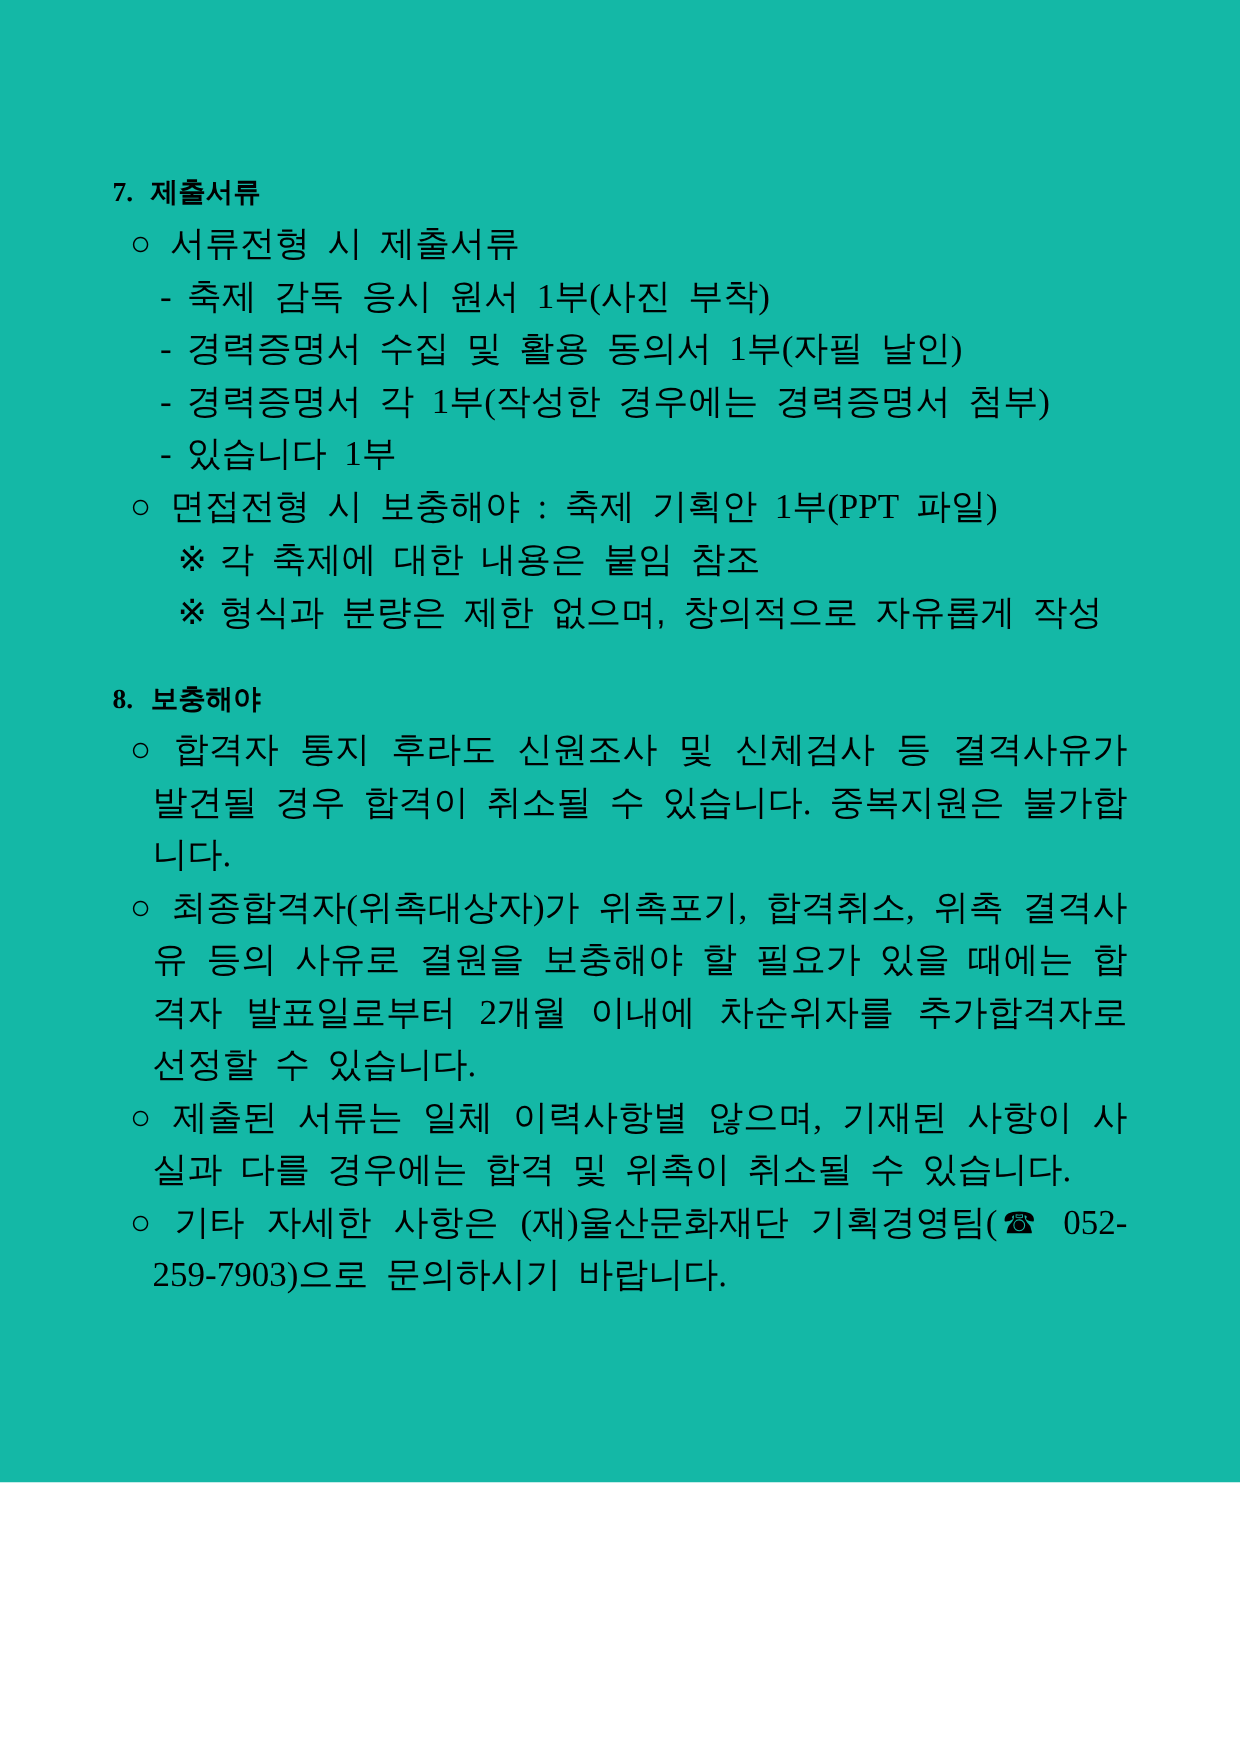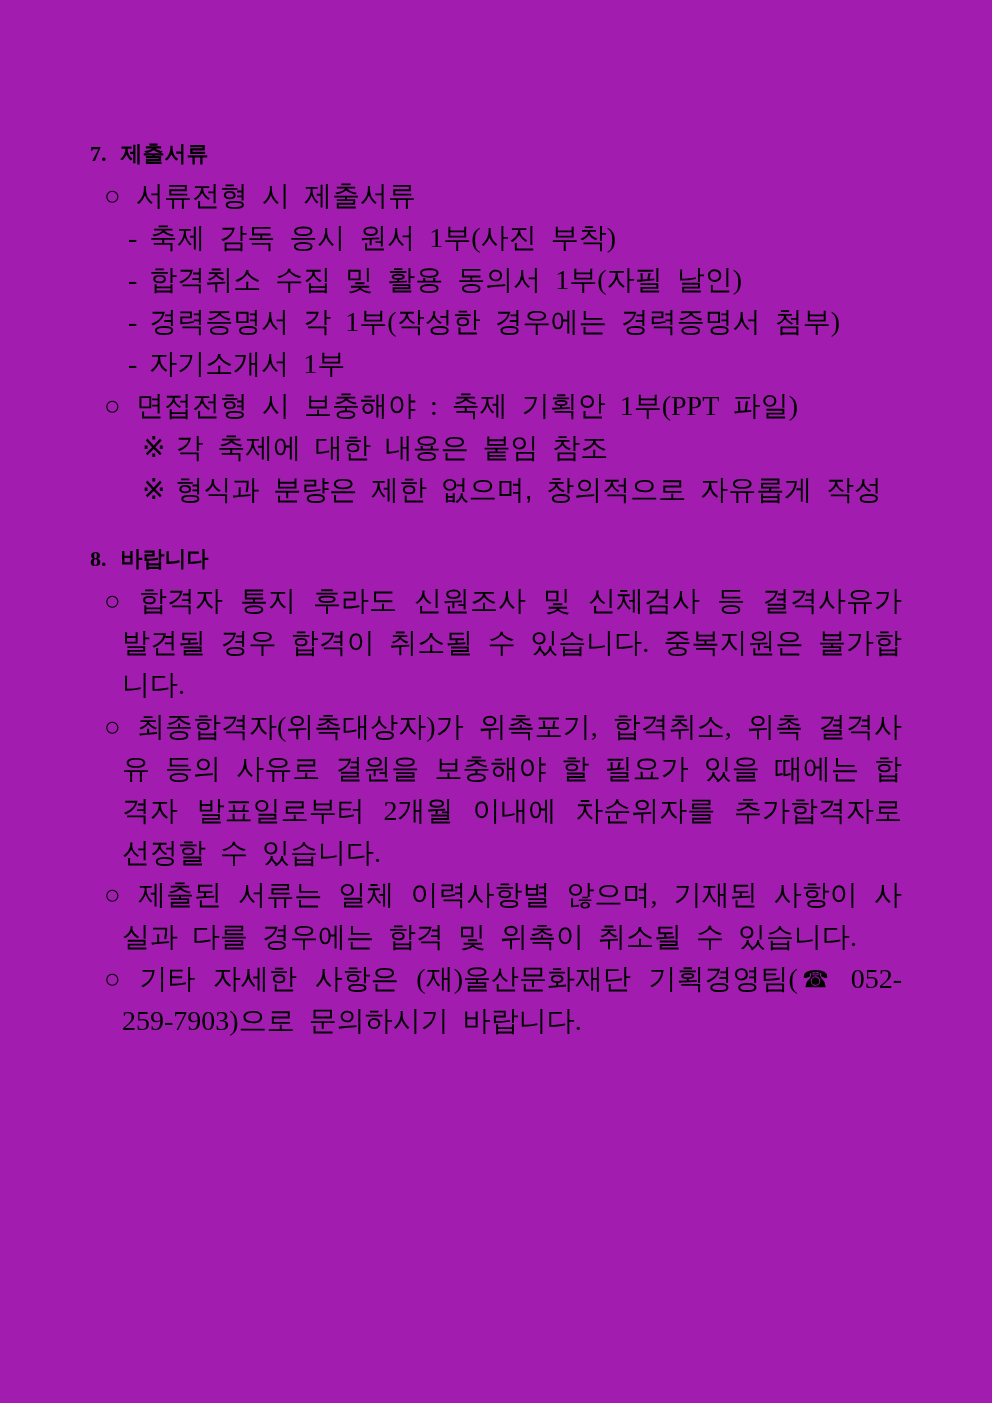--- a/index.html
+++ b/index.html
@@ -3,22 +3,22 @@
 <meta charset="utf-8">
 <style>
   html, body {
     margin: 0;
     padding: 0;
     background: #ffffff;
   }
   .page {
     position: relative;
     width: 992px;
-    height: 1403px;
-    background: #a21caf;
+    height: 1186px;
+    background: #14b8a6;
     overflow: hidden;
     color: #000000;
     font-family: "Liberation Serif", "DejaVu Serif", serif;
   }
   .content {
     position: absolute;
     top: 133px;
     left: 90px;
     width: 812px;
   }
@@ -57,25 +57,25 @@
   }
 </style>
 </head>
 <body>
 
 <div class="page">
   <div class="content" id="doc">
       <div class="sec-heading"><span class="h-num">7.</span><span>제출서류</span></div>
       <div class="item lv1"><span class="marker">○</span><span>서류전형 시 제출서류</span></div>
       <div class="item lv2"><span class="marker">-</span><span>축제 감독 응시 원서 1부(사진 부착)</span></div>
-      <div class="item lv2"><span class="marker">-</span><span>합격취소 수집 및 활용 동의서 1부(자필 날인)</span></div>
+      <div class="item lv2"><span class="marker">-</span><span>경력증명서 수집 및 활용 동의서 1부(자필 날인)</span></div>
       <div class="item lv2"><span class="marker">-</span><span>경력증명서 각 1부(작성한 경우에는 경력증명서 첨부)</span></div>
-      <div class="item lv2"><span class="marker">-</span><span>자기소개서 1부</span></div>
+      <div class="item lv2"><span class="marker">-</span><span>있습니다 1부</span></div>
       <div class="item lv1"><span class="marker">○</span><span>면접전형 시 보충해야 : 축제 기획안 1부(PPT 파일)</span></div>
       <div class="item lv3 gothic"><span class="marker">※</span><span>각 축제에 대한 내용은 붙임 참조</span></div>
       <div class="item lv3 gothic"><span class="marker">※</span><span>형식과 분량은 제한 없으며, 창의적으로 자유롭게 작성</span></div>
-      <div class="sec-heading sec-gap"><span class="h-num">8.</span><span>바랍니다</span></div>
+      <div class="sec-heading sec-gap"><span class="h-num">8.</span><span>보충해야</span></div>
       <div class="item lv1"><span class="marker">○</span><span>합격자 통지 후라도 신원조사 및 신체검사 등 결격사유가 발견될 경우 합격이 취소될 수 있습니다. 중복지원은 불가합니다.</span></div>
       <div class="item lv1"><span class="marker">○</span><span>최종합격자(위촉대상자)가 위촉포기, 합격취소, 위촉 결격사유 등의 사유로 결원을 보충해야 할 필요가 있을 때에는 합격자 발표일로부터 2개월 이내에 차순위자를 추가합격자로 선정할 수 있습니다.</span></div>
       <div class="item lv1"><span class="marker">○</span><span>제출된 서류는 일체 이력사항별 않으며, 기재된 사항이 사실과 다를 경우에는 합격 및 위촉이 취소될 수 있습니다.</span></div>
       <div class="item lv1"><span class="marker">○</span><span>기타 자세한 사항은 (재)울산문화재단 기획경영팀(☎ 052-259-7903)으로 문의하시기 바랍니다.</span></div>
     </div>
 </div>
 
 </body></html>

